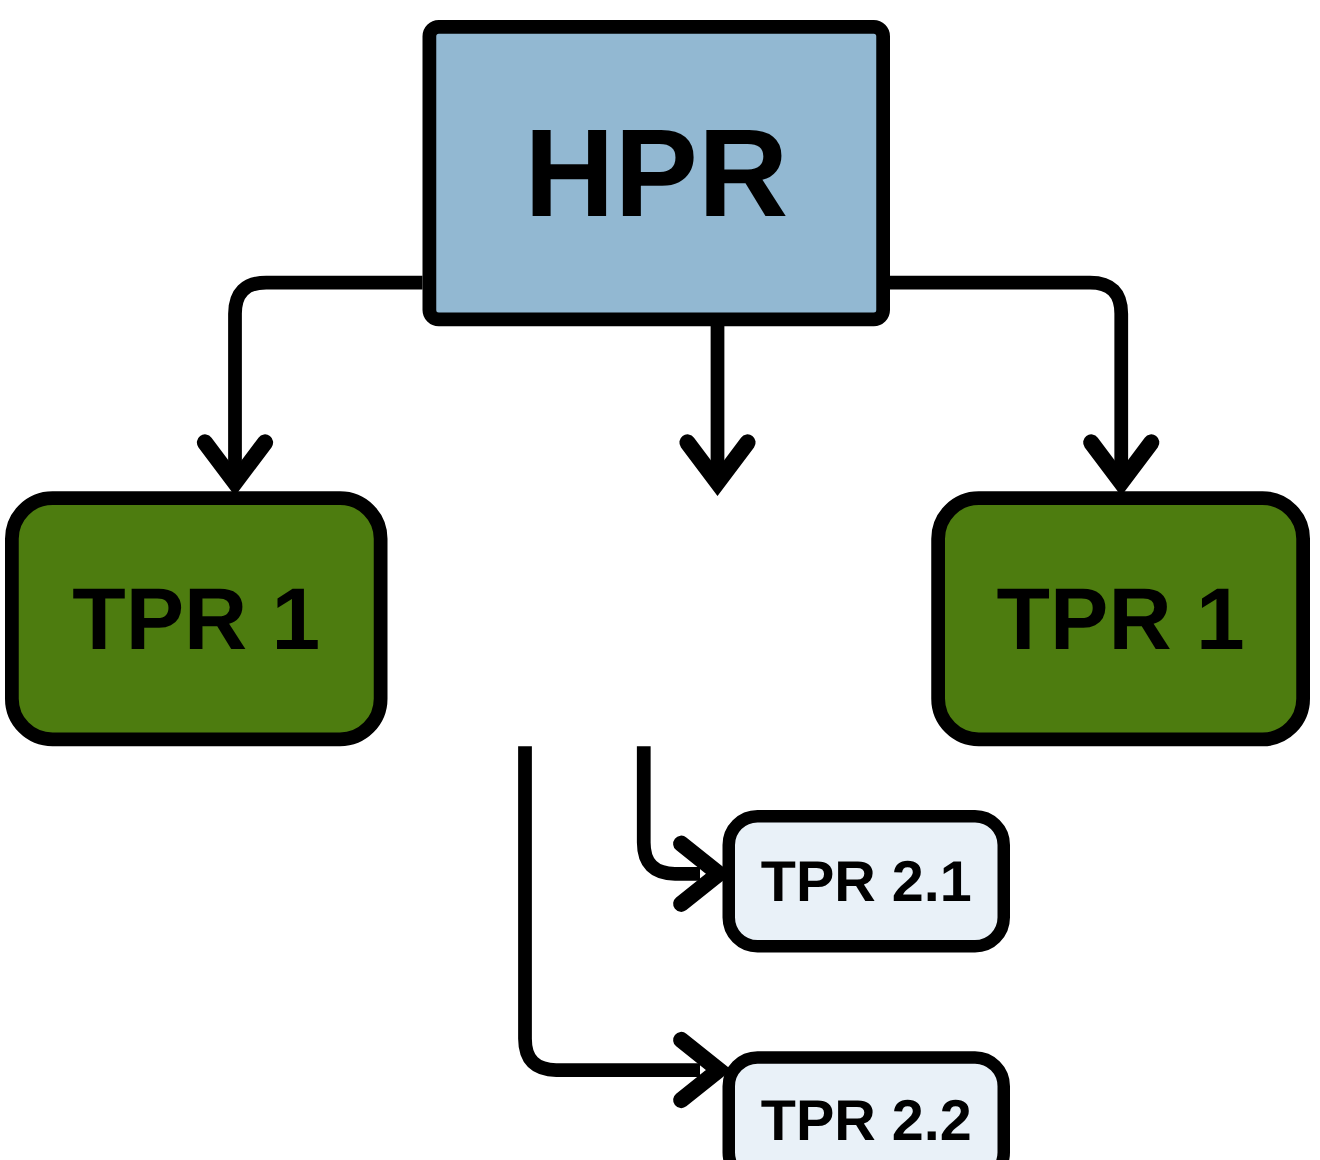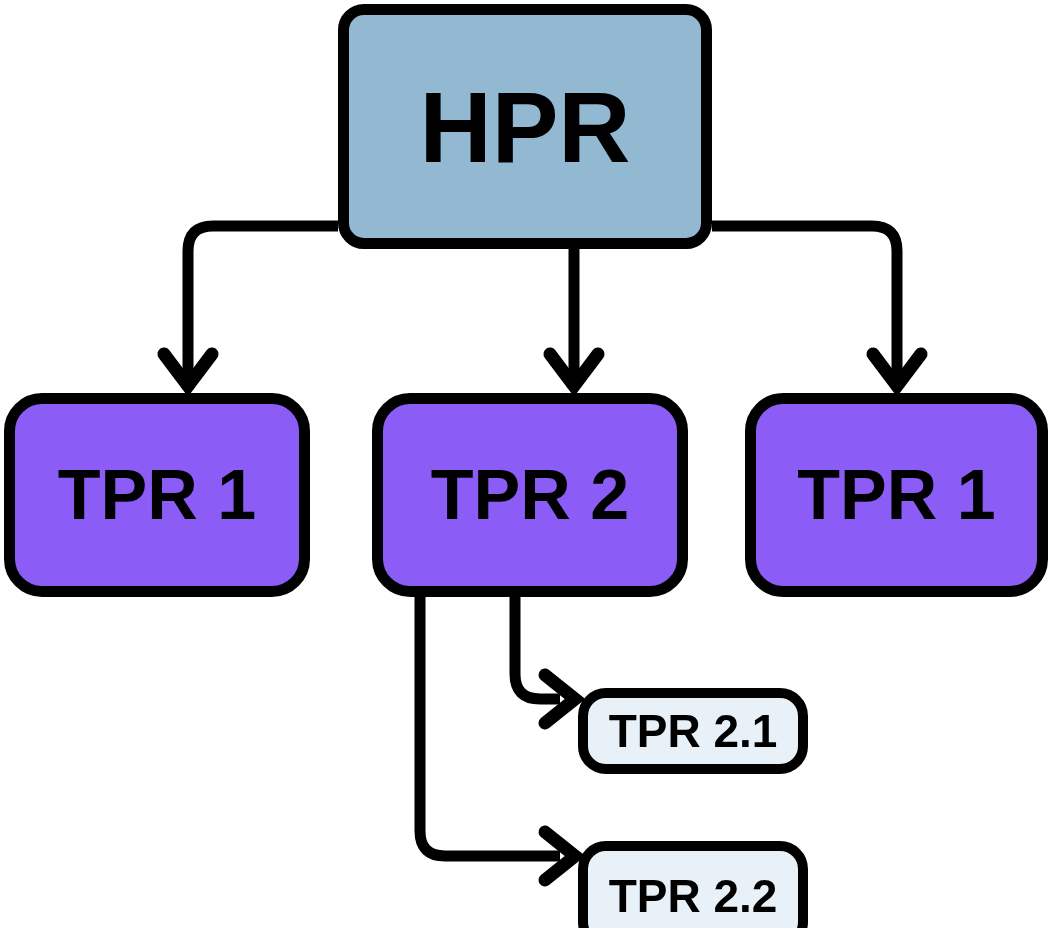--- a/index.html
+++ b/index.html
@@ -40,45 +40,45 @@
     display: flex;
     align-items: center;
     justify-content: center;
     border: 11px solid #000000;
     color: #000000;
     font-weight: bold;
     white-space: nowrap;
     line-height: 1;
   }
   .node-root {
-    left: 338px; top: 4px;
+    left: 338px; top: 16px;
     width: 374px; height: 245px;
-    border-radius: 26px;
+    border-radius: 13px;
     background: #92b8d2;
     font-size: 100px;
   }
   .node-child {
     top: 393px;
     height: 204px;
     border-radius: 38px;
-    background: #8b5cf6;
+    background: #4d7c0f;
     font-size: 70px;
   }
   .node-child1 { left: 4px;   width: 306px; }
   .node-child2 { left: 372px; width: 316px; }
   .node-child3 { left: 745px; width: 303px; }
   .node-grand {
     left: 578px;
     width: 230px;
     border-width: 10px;
     border-radius: 28px;
     background: #e9f1f8;
     font-size: 46px;
   }
-  .node-grand1 { top: 648px; height: 86px; margin-top: 40px; }
+  .node-grand1 { top: 648px; height: 114px; }
   .node-grand2 { top: 813px; height: 109px; margin-top: 28px; }
 </style>
 </head>
 <body>
 
 <div class="canvas">
 
   <svg class="connectors" viewBox="0 0 1056 928">
 
     <path class="edge-line" d="M 338 226 L 213 226 Q 188 226 188 251 L 188 380"></path>
@@ -94,21 +94,20 @@
     <path class="edge-head" d="M 545 675 L 575 699 L 545 723"></path>
 
     <path class="edge-line" d="M 420 597 L 420 831 Q 420 856 445 856 L 560 856"></path>
     <path class="edge-head" d="M 545 832 L 575 856 L 545 880"></path>
   </svg>
 
   <div class="node node-root">HPR</div>
 
   <div class="node node-child node-child1">TPR 1</div>
 
-  <div class="node node-child node-child2">TPR 2</div>
 
   <div class="node node-child node-child3">TPR 1</div>
 
   <div class="node node-grand node-grand1">TPR 2.1</div>
 
   <div class="node node-grand node-grand2">TPR 2.2</div>
 
 </div>
 
 </body></html>

